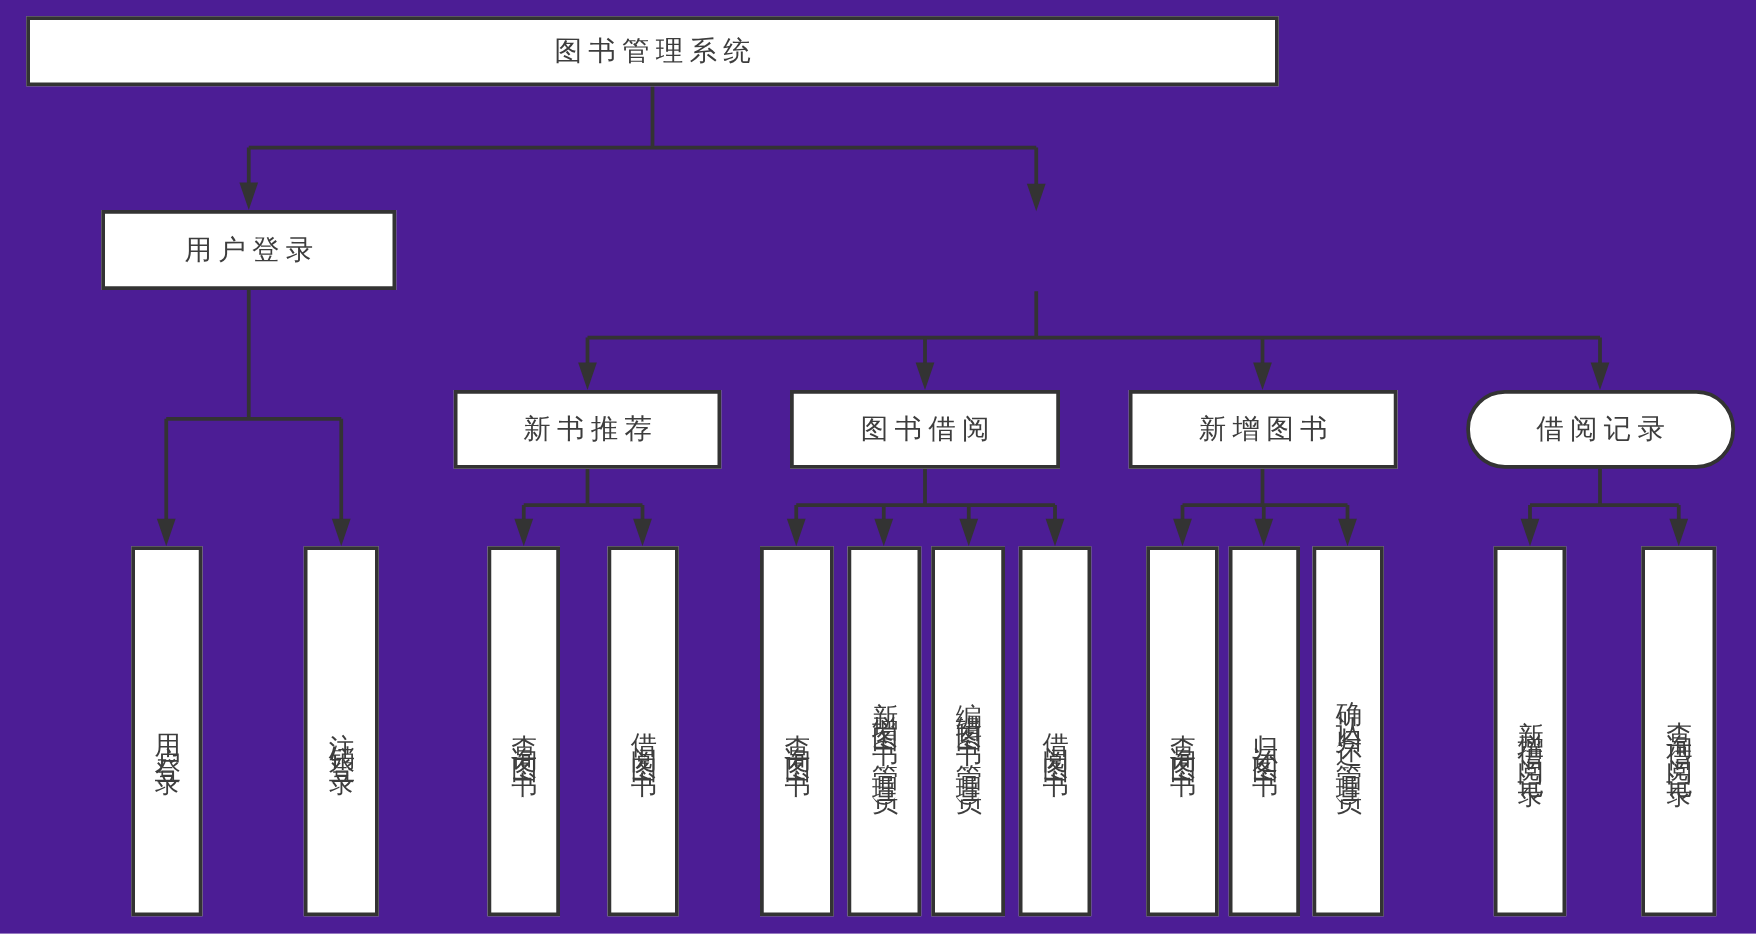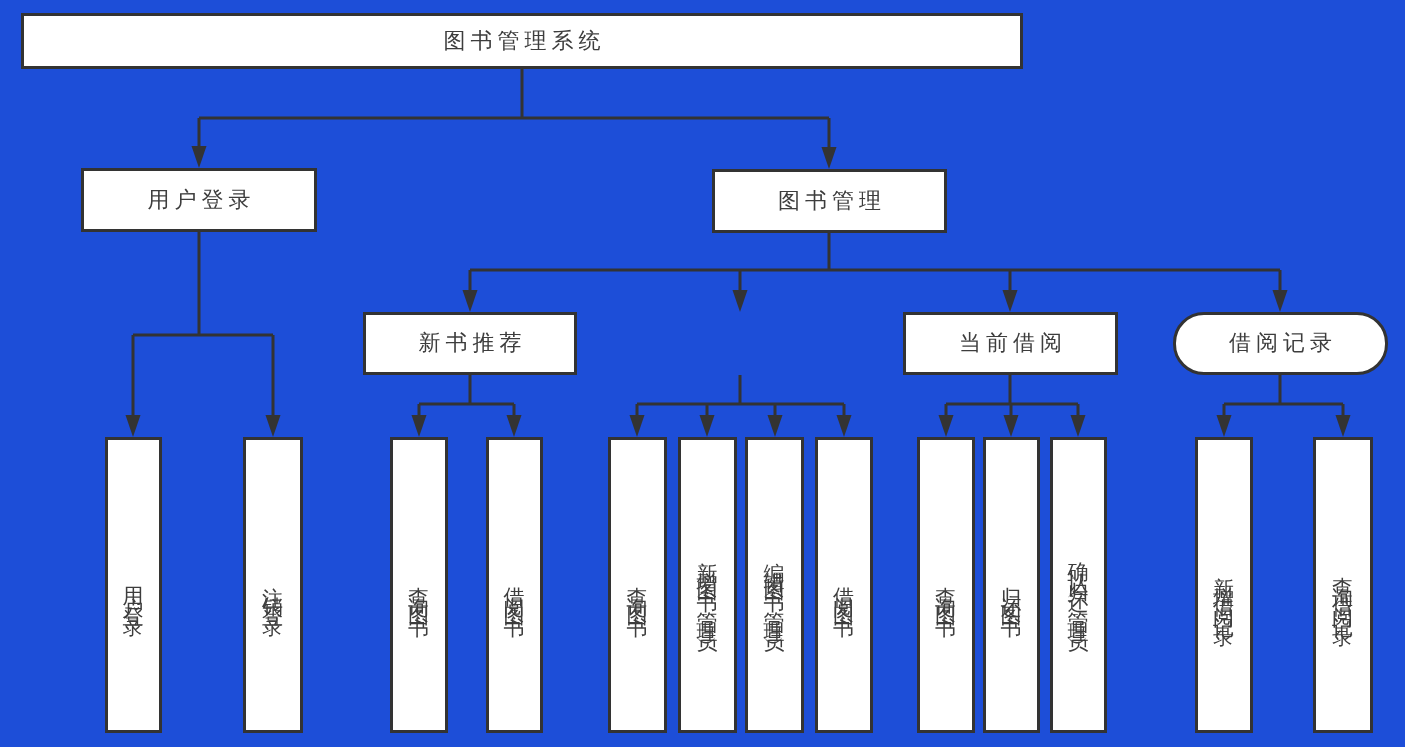--- a/index.html
+++ b/index.html
@@ -1,17 +1,17 @@
 <!DOCTYPE html>
 <html style="--line: #333333; --text: #3d3d3d; --box-bg: #ffffff; --watermark: #aeaeae;"><head>
 <meta charset="utf-8">
 <style>
   html,body{margin:0;padding:0;background:#fff;}
   .canvas{
-    position:relative;width:1405px;height:747px;background:#1d4ed8;
+    position:relative;width:1405px;height:747px;background:#4c1d95;
     font-family:"Liberation Sans",sans-serif;overflow:hidden;
     color:var(--text,#3d3d3d);
   }
   svg.wires{position:absolute;left:0;top:0;z-index:0;}
   .cl{stroke:var(--line,#333333);stroke-width:3;fill:none;}
   .ah{fill:var(--line,#333333);stroke:none;}
   .node{
     position:absolute;box-sizing:border-box;
     border:3px solid var(--line,#333333);
     background:var(--box-bg,#ffffff);
@@ -65,29 +65,29 @@
     <polygon class="ah" points="1335.5,415 1350.5,415 1343,437"></polygon>
   </svg>
 
   <div class="node h" style="left:21px;top:13px;width:1002px;height:56px;">
     <span class="lbl">图书管理系统</span>
   </div>
 
   <div class="node h" style="left:81px;top:168px;width:236px;height:64px;">
     <span class="lbl">用户登录</span>
   </div>
-  <div class="node h" style="left:712px;top:169px;width:235px;height:64px;">
-    <span class="lbl">图书管理</span>
-  </div>
 
   <div class="node h" style="left:363px;top:312px;width:214px;height:63px;">
     <span class="lbl">新书推荐</span>
   </div>
+  <div class="node h" style="left:632px;top:312px;width:216px;height:63px;">
+    <span class="lbl">图书借阅</span>
+  </div>
   <div class="node h" style="left:903px;top:312px;width:215px;height:63px;">
-    <span class="lbl">当前借阅</span>
+    <span class="lbl">新增图书</span>
   </div>
   <div class="node h" style="left:1173px;top:312px;width:215px;height:63px;border-radius:31px;">
     <span class="lbl">借阅记录</span>
   </div>
 
   <div class="node v" style="left:105px;top:437px;width:57px;height:296px;">
     <span class="lbl">用户登录</span>
   </div>
   <div class="node v" style="left:243px;top:437px;width:60px;height:296px;">
     <span class="lbl">注销登录</span>

